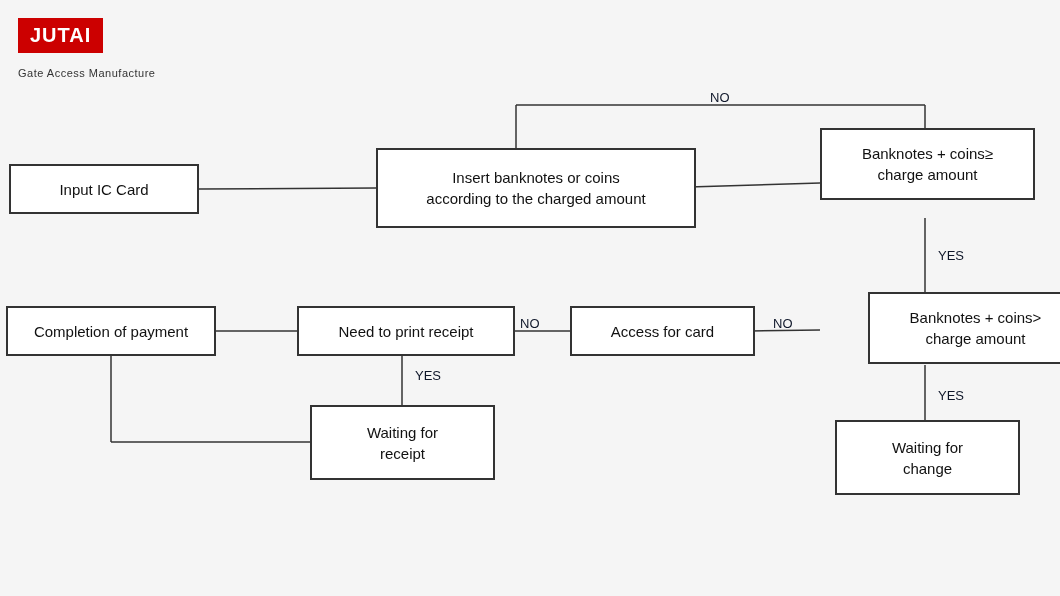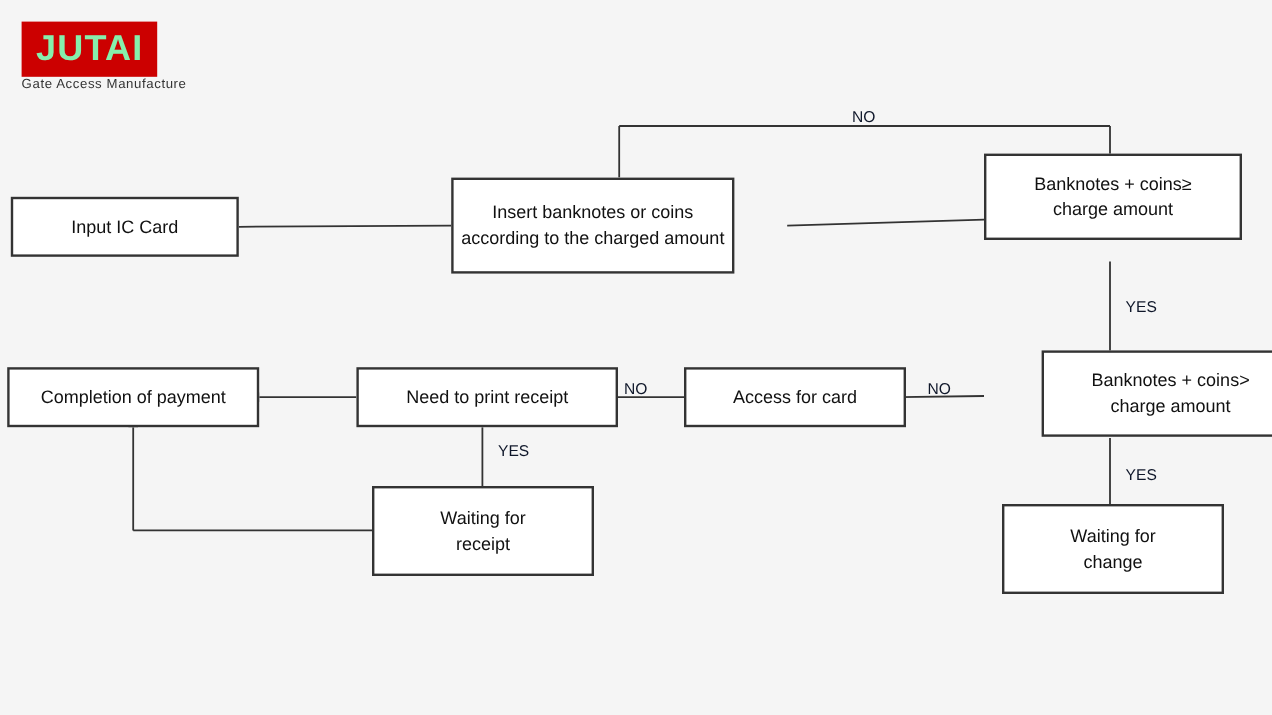--- a/index.html
+++ b/index.html
@@ -16,31 +16,31 @@
       position: absolute;
       top: 18px;
       left: 18px;
       display: flex;
       flex-direction: column;
       align-items: flex-start;
     }
 
     .logo-box {
       background: #cc0000;
-      color: #86efac;
-      font-size: 30px;
+      color: #ffffff;
+      font-size: 20px;
       font-weight: bold;
       padding: 6px 12px;
       letter-spacing: 1px;
     }
 
     .logo-subtitle {
       font-size: 11px;
       color: #333;
-      margin-top: 0;
+      margin-top: 14px;
       letter-spacing: 0.5px;
     }
 
     .box {
       position: absolute;
       border: 2px solid #333;
       background: white;
       display: flex;
       align-items: center;
       justify-content: center;
@@ -120,21 +120,21 @@
 <div class="label" style="left:773px; top:316px;">NO</div>
 
 <div class="label" style="left:520px; top:316px;">NO</div>
 
 <div class="label" style="left:415px; top:368px;">YES</div>
 
 <div class="box" style="left:9px; top:164px; width:190px; height:50px;">
   <span>Input IC Card</span>
 </div>
 
-<div class="box" style="left:376px; top:148px; width:236px; height:80px;">
+<div class="box" style="left:376px; top:148px; width:320px; height:80px;">
   <span>Insert banknotes or coins<br>according to the charged amount</span>
 </div>
 
 <div class="box" style="left:820px; top:128px; width:215px; height:72px;">
   <span>Banknotes + coins≥<br>charge amount</span>
 </div>
 
 <div class="box" style="left:6px; top:306px; width:210px; height:50px;">
   <span>Completion of payment</span>
 </div>

